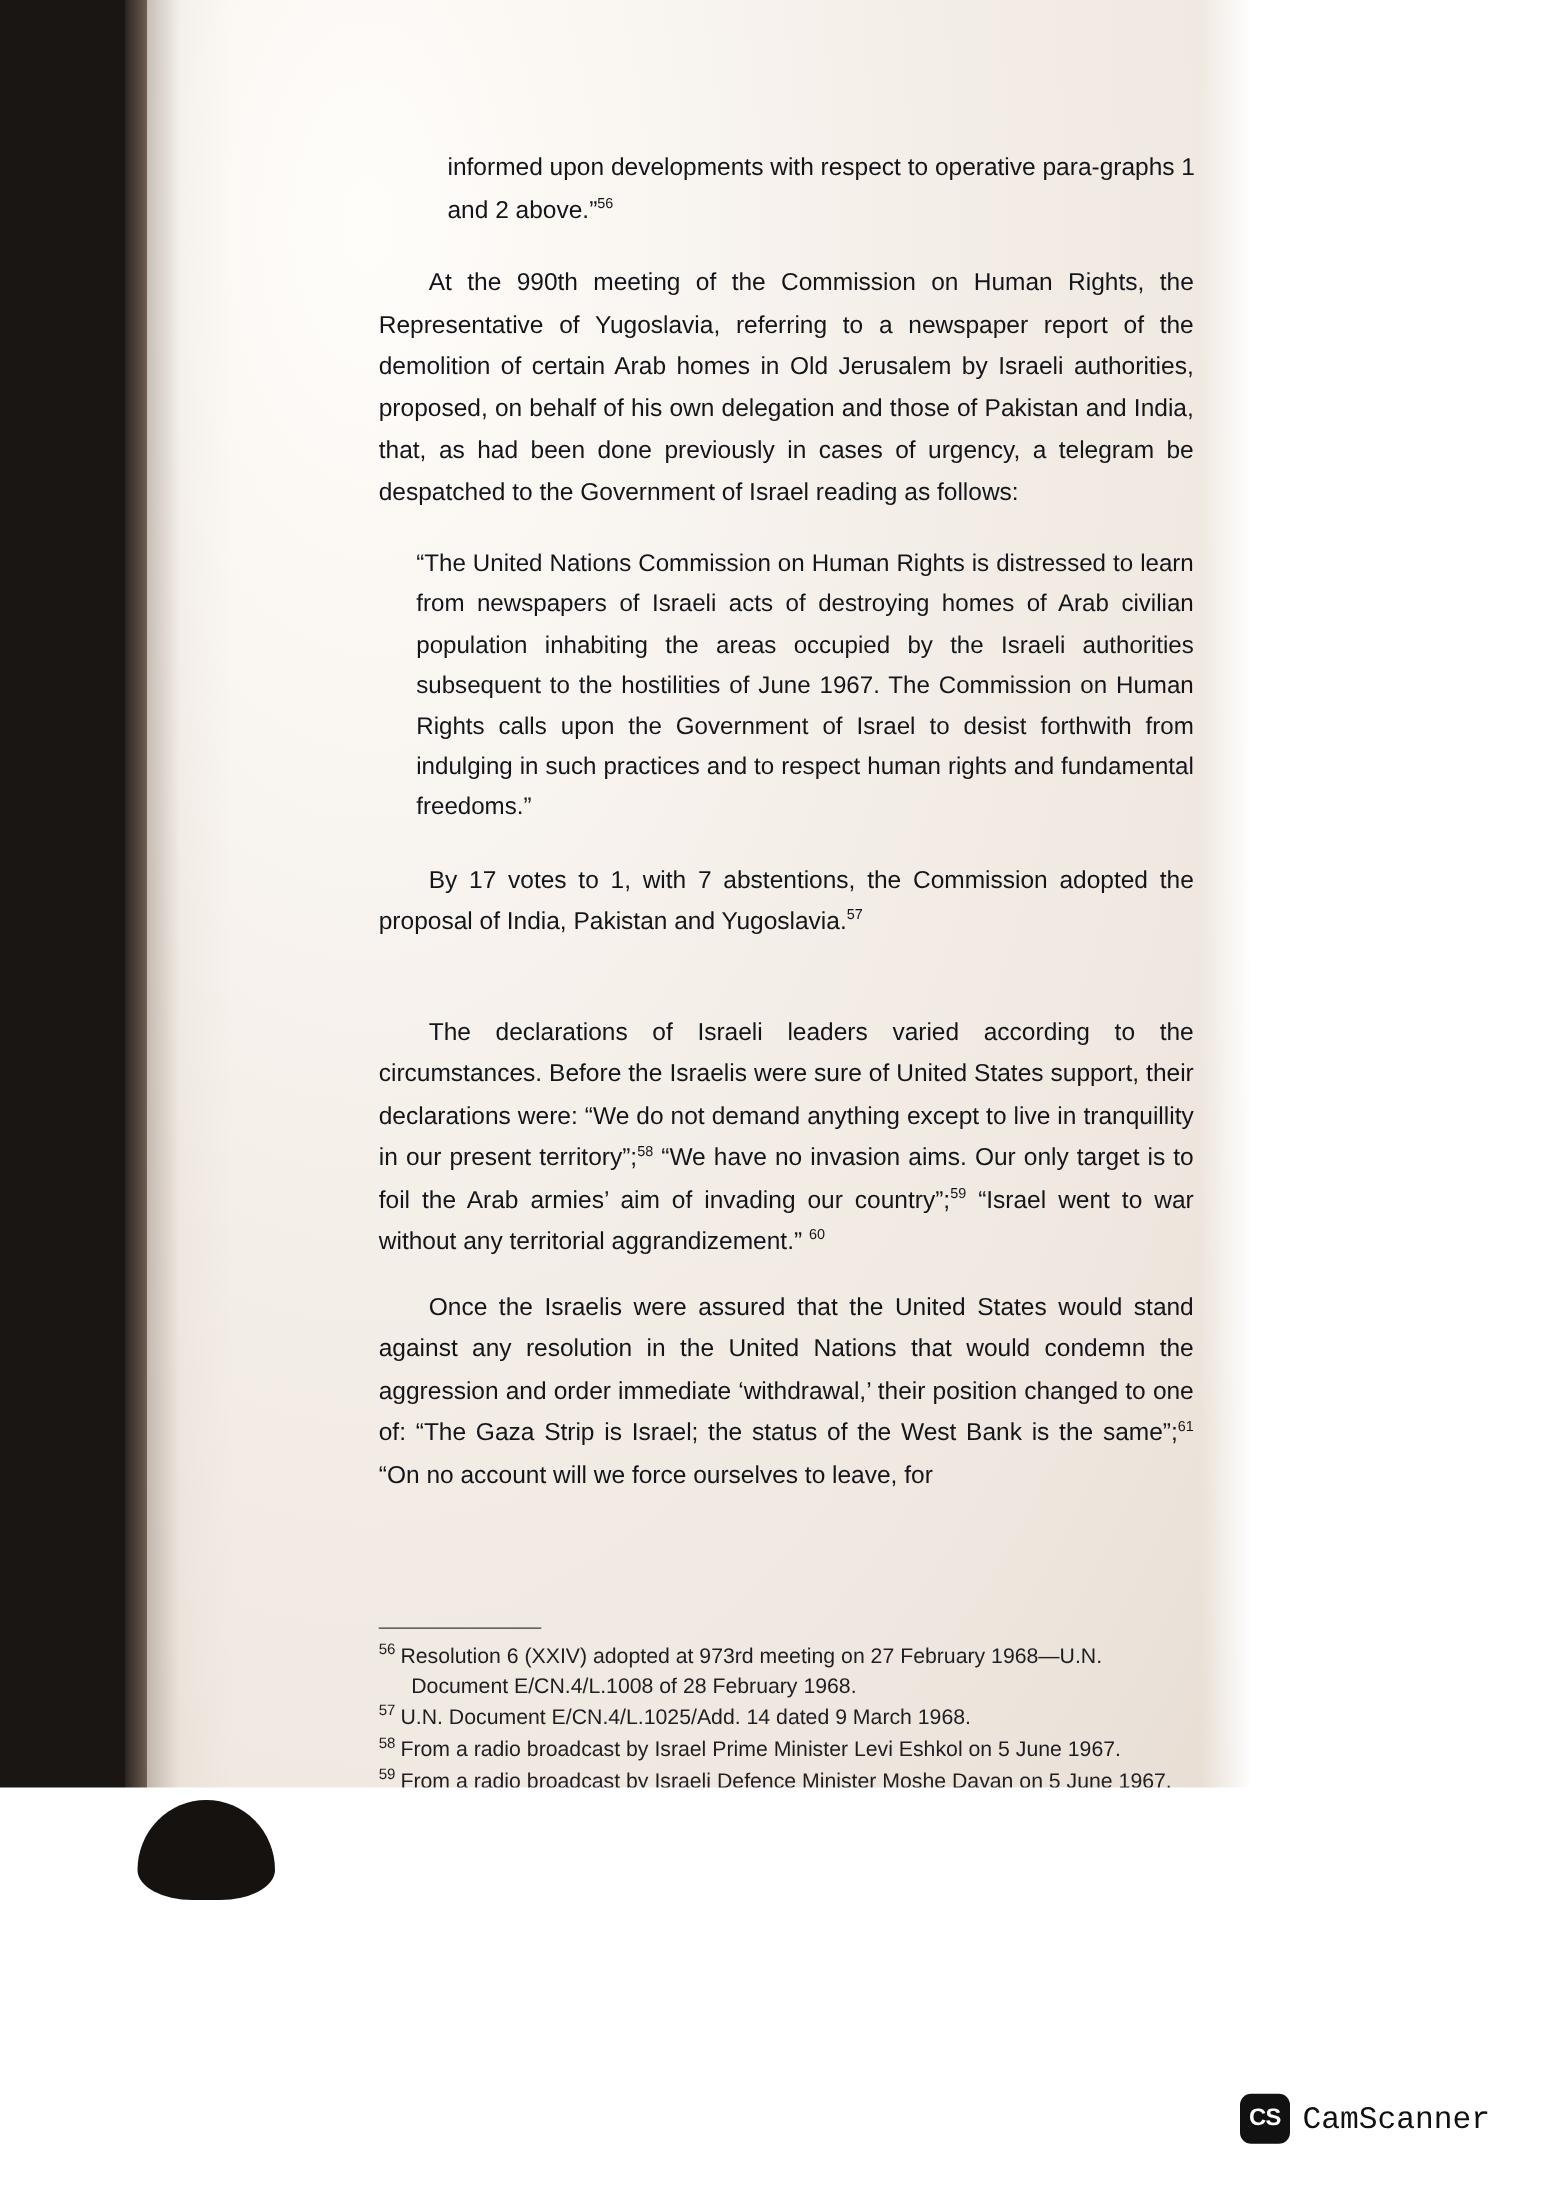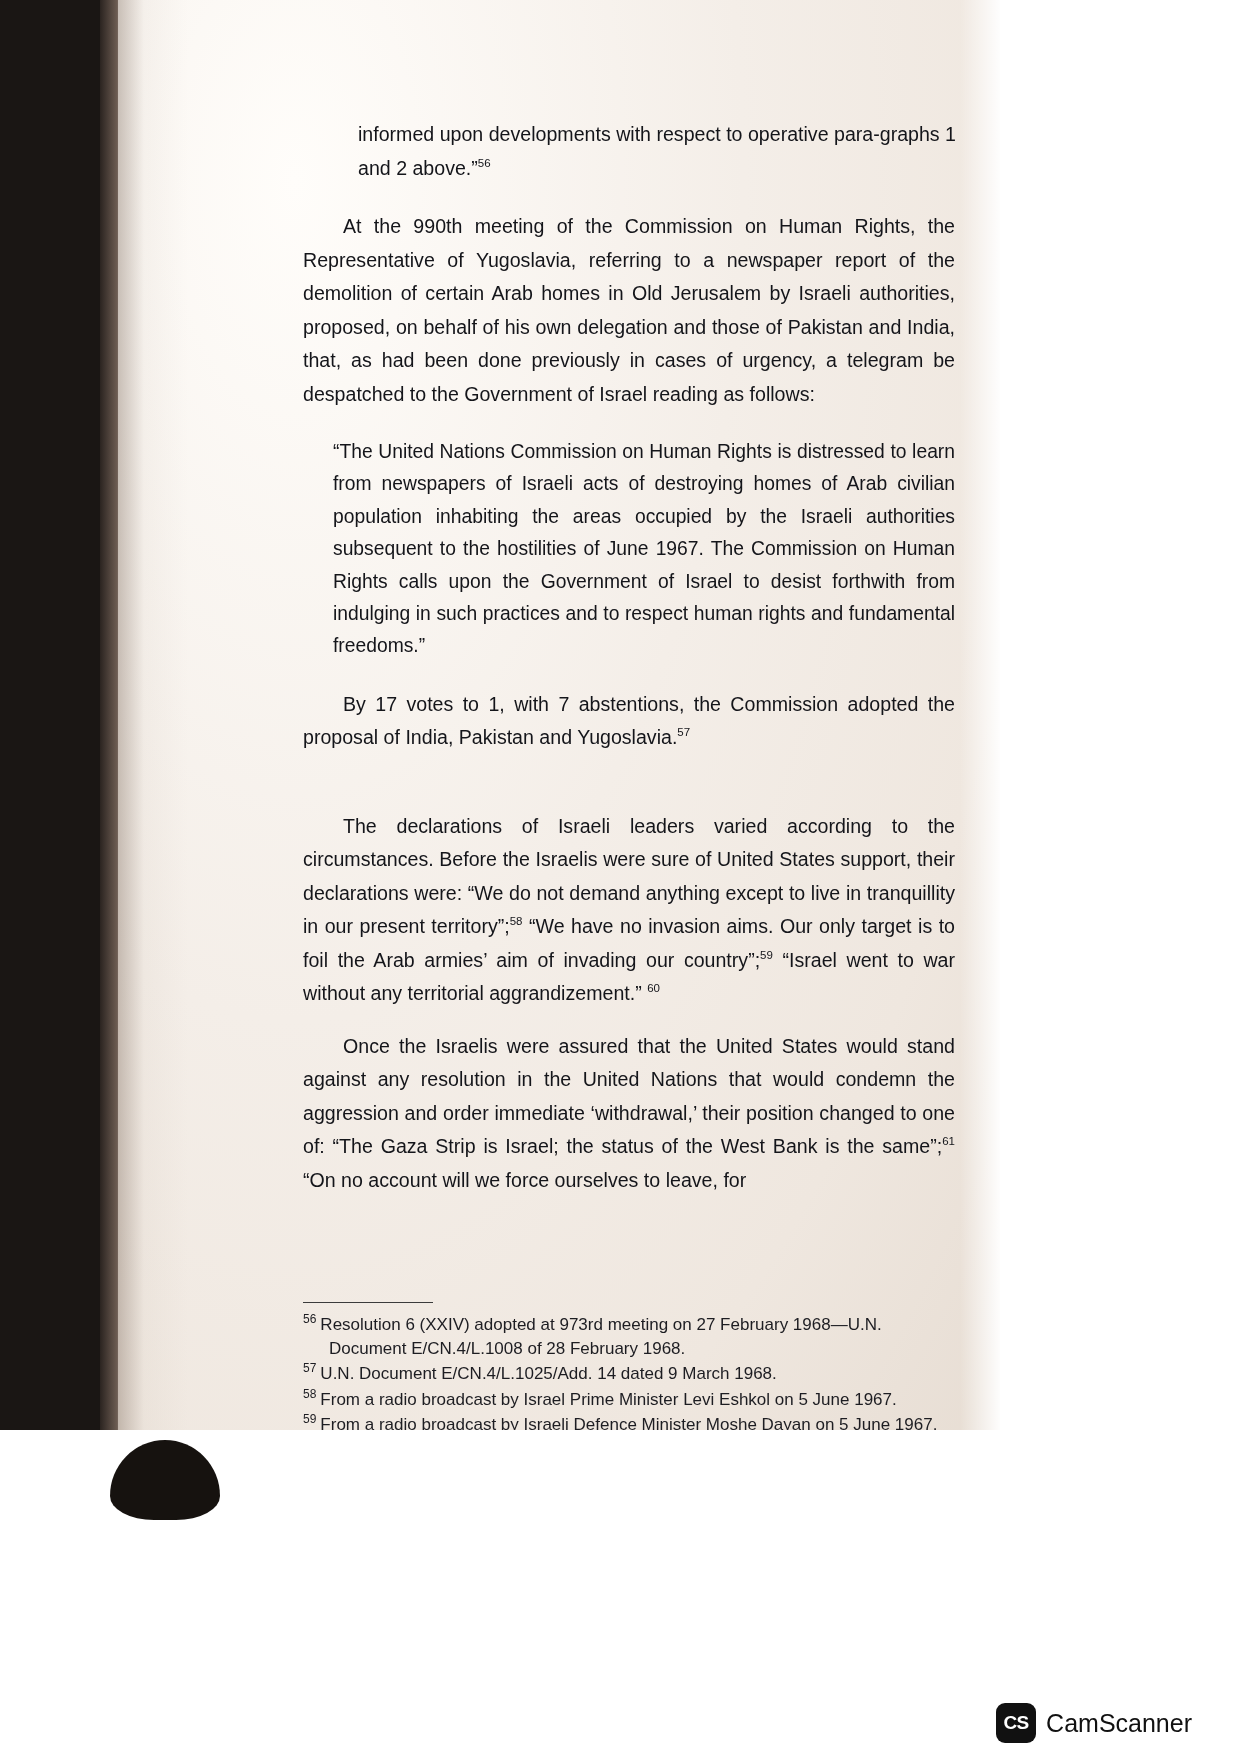--- a/index.html
+++ b/index.html
@@ -137,41 +137,42 @@
     top: 1448px;
     width: 882px;
     text-align: center;
     font-size: 20px;
     color: #16161a;
   }
   
   .camscanner {
     position: absolute;
     right: 48px;
-    bottom: 12px;
+    bottom: 40px;
     display: flex;
     align-items: center;
     gap: 10px;
   }
   .cs-badge {
     width: 40px;
     height: 40px;
     border-radius: 9px;
     background: #111111;
     color: #ffffff;
     font-weight: bold;
     font-size: 19px;
     display: flex;
     align-items: center;
     justify-content: center;
     letter-spacing: -0.5px;
   }
   .cs-text {
     font-size: 25px;
     color: #111111;
+    font-family: Liberation Mono, monospace;
   }
 </style>
 </head>
 <body>
 
 <div id="page">
 
   <div class="scan-left-edge"></div>
   <div class="scan-left-edge2"></div>
 

